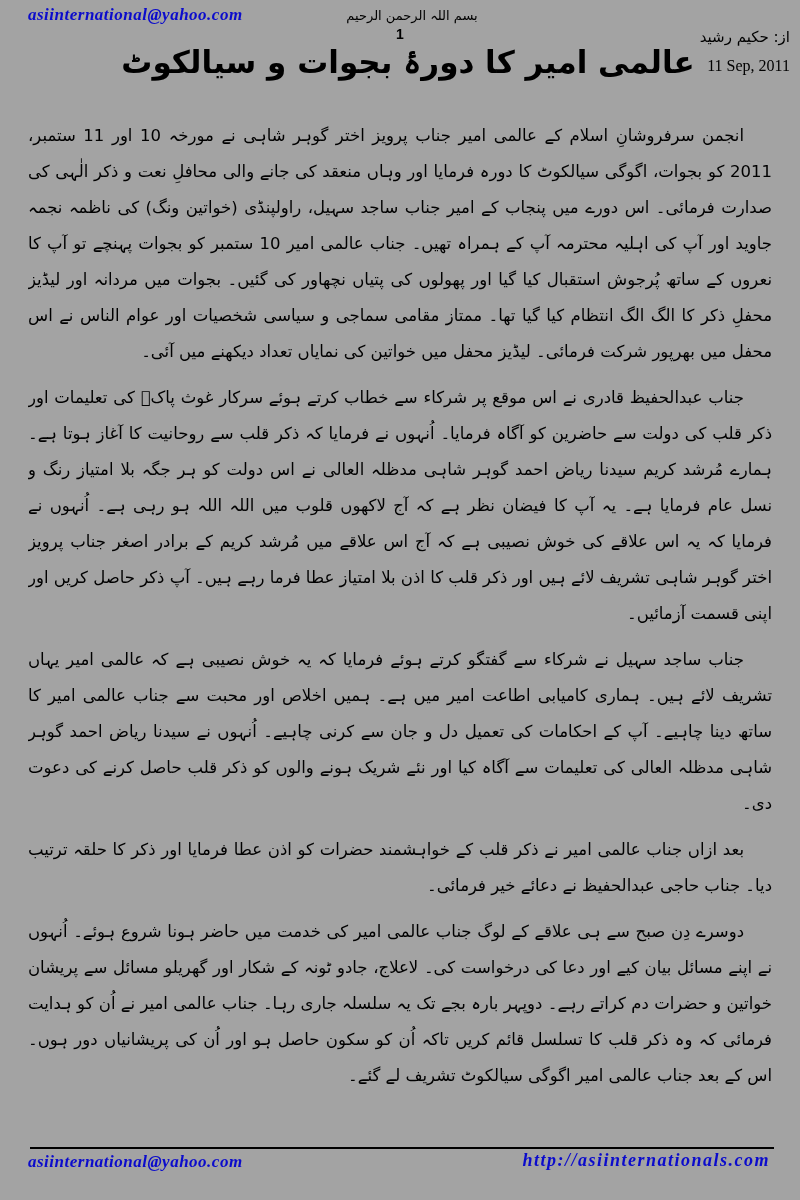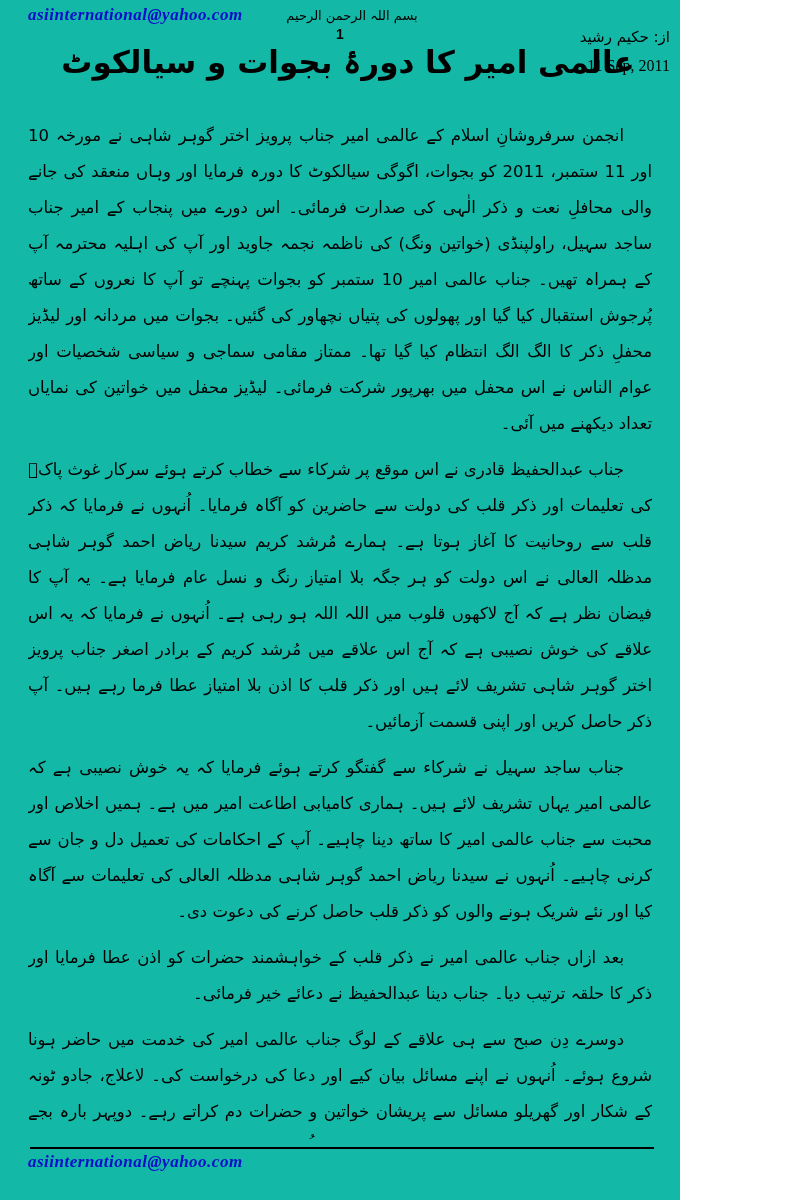--- a/index.html
+++ b/index.html
@@ -2,23 +2,23 @@
 <html><head>
 <meta charset="utf-8">
 <style>
   html, body {
     margin: 0;
     padding: 0;
     background: #ffffff;
   }
   #page {
     position: relative;
-    width: 680px;
+    width: 800px;
     height: 1200px;
-    background: #14b8a6;
+    background: #a3a3a3;
     overflow: hidden;
     font-family: "DejaVu Sans", sans-serif;
     color: #000000;
   }
   .link-text {
     color: #0b0bcc;
     font-family: "Liberation Serif", serif;
     font-weight: bold;
     font-style: italic;
   }
@@ -129,22 +129,23 @@
   <div class="byline" lang="ur">از:  حکیم رشید</div>
 
   <div class="doc-date">11 Sep, 2011</div>
 
   <div class="doc-title" lang="ur">عالمی امیر کا دورۂ بجوات و سیالکوٹ</div>
 
   <div class="doc-body" lang="ur">
     <p>انجمن سرفروشانِ اسلام کے عالمی امیر جناب پرویز اختر گوہر شاہی نے مورخہ 10 اور 11 ستمبر، 2011 کو بجوات، اگوگی سیالکوٹ کا دورہ فرمایا اور وہاں منعقد کی جانے والی محافلِ نعت و ذکر الٰہی کی صدارت فرمائی۔ اس دورے میں پنجاب کے امیر جناب ساجد سہیل، راولپنڈی (خواتین ونگ) کی ناظمہ نجمہ جاوید اور آپ کی اہلیہ محترمہ آپ کے ہمراہ تھیں۔ جناب عالمی امیر 10 ستمبر کو بجوات پہنچے تو آپ کا نعروں کے ساتھ پُرجوش استقبال کیا گیا اور پھولوں کی پتیاں نچھاور کی گئیں۔ بجوات میں مردانہ اور لیڈیز محفلِ ذکر کا الگ الگ انتظام کیا گیا تھا۔ ممتاز مقامی سماجی و سیاسی شخصیات اور عوام الناس نے اس محفل میں بھرپور شرکت فرمائی۔ لیڈیز محفل میں خواتین کی نمایاں تعداد دیکھنے میں آئی۔</p>
     <p>جناب عبدالحفیظ قادری نے اس موقع پر شرکاء سے خطاب کرتے ہوئے سرکار غوث پاکؒ کی تعلیمات اور ذکر قلب کی دولت سے حاضرین کو آگاہ فرمایا۔ اُنہوں نے فرمایا کہ ذکر قلب سے روحانیت کا آغاز ہوتا ہے۔ ہمارے مُرشد کریم سیدنا ریاض احمد گوہر شاہی مدظلہ العالی نے اس دولت کو ہر جگہ بلا امتیاز رنگ و نسل عام فرمایا ہے۔ یہ آپ کا فیضان نظر ہے کہ آج لاکھوں قلوب میں اللہ اللہ ہو رہی ہے۔ اُنہوں نے فرمایا کہ یہ اس علاقے کی خوش نصیبی ہے کہ آج اس علاقے میں مُرشد کریم کے برادر اصغر جناب پرویز اختر گوہر شاہی تشریف لائے ہیں اور ذکر قلب کا اذن بلا امتیاز عطا فرما رہے ہیں۔ آپ ذکر حاصل کریں اور اپنی قسمت آزمائیں۔</p>
     <p>جناب ساجد سہیل نے شرکاء سے گفتگو کرتے ہوئے فرمایا کہ یہ خوش نصیبی ہے کہ عالمی امیر یہاں تشریف لائے ہیں۔ ہماری کامیابی اطاعت امیر میں ہے۔ ہمیں اخلاص اور محبت سے جناب عالمی امیر کا ساتھ دینا چاہیے۔ آپ کے احکامات کی تعمیل دل و جان سے کرنی چاہیے۔ اُنہوں نے سیدنا ریاض احمد گوہر شاہی مدظلہ العالی کی تعلیمات سے آگاہ کیا اور نئے شریک ہونے والوں کو ذکر قلب حاصل کرنے کی دعوت دی۔</p>
-    <p>بعد ازاں جناب عالمی امیر نے ذکر قلب کے خواہشمند حضرات کو اذن عطا فرمایا اور ذکر کا حلقہ ترتیب دیا۔ جناب دینا عبدالحفیظ نے دعائے خیر فرمائی۔</p>
+    <p>بعد ازاں جناب عالمی امیر نے ذکر قلب کے خواہشمند حضرات کو اذن عطا فرمایا اور ذکر کا حلقہ ترتیب دیا۔ جناب حاجی عبدالحفیظ نے دعائے خیر فرمائی۔</p>
     <p>دوسرے دِن صبح سے ہی علاقے کے لوگ جناب عالمی امیر کی خدمت میں حاضر ہونا شروع ہوئے۔ اُنہوں نے اپنے مسائل بیان کیے اور دعا کی درخواست کی۔ لاعلاج، جادو ٹونہ کے شکار اور گھریلو مسائل سے پریشان خواتین و حضرات دم کراتے رہے۔ دوپہر بارہ بجے تک یہ سلسلہ جاری رہا۔ جناب عالمی امیر نے اُن کو ہدایت فرمائی کہ وہ ذکر قلب کا تسلسل قائم کریں تاکہ اُن کو سکون حاصل ہو اور اُن کی پریشانیاں دور ہوں۔ اس کے بعد جناب عالمی امیر اگوگی سیالکوٹ تشریف لے گئے۔</p>
   </div>
 
   <div class="footer-divider"></div>
 
   <div class="footer-email link-text">asiinternational@yahoo.com</div>
 
+  <div class="footer-url link-text">http://asiinternationals.com</div>
 
 </div>
 
 </body></html>

